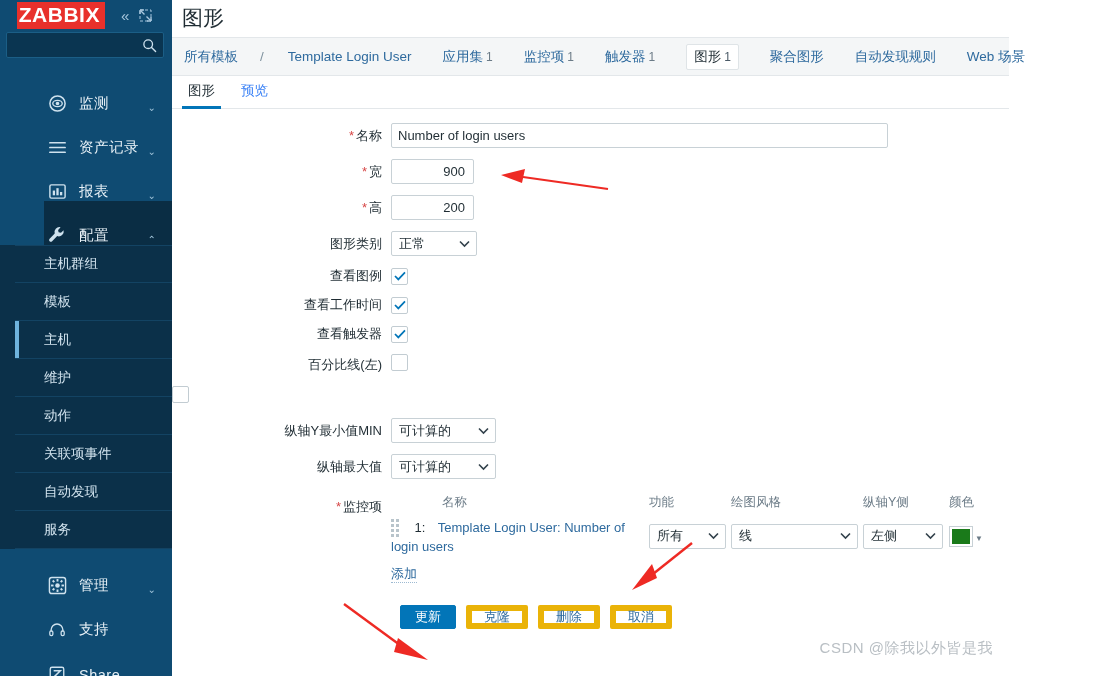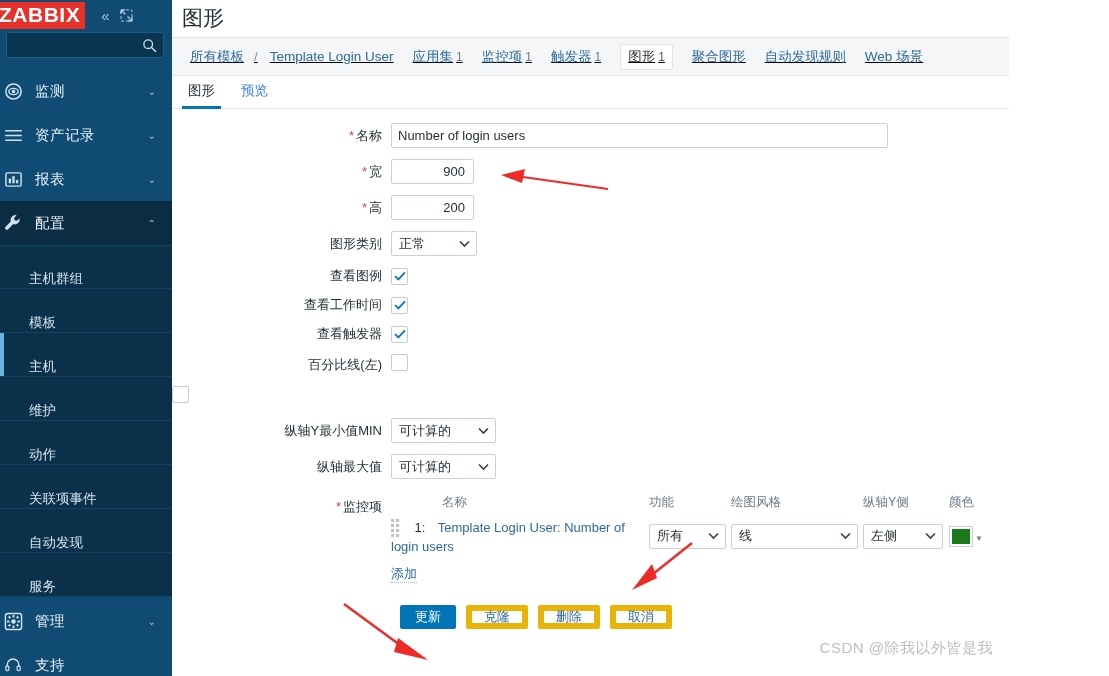--- a/index.html
+++ b/index.html
@@ -13,21 +13,21 @@
 
   
   .sidebar {
     position: absolute; left: 0; top: 0;
     width: 172px; height: 676px;
     background: #0f4b72;
     overflow: hidden;
   }
   .sb-top {
     height: 30px; position: relative;
-    display: flex; align-items: center;
+    display: flex; align-items: center; justify-content: center;
   }
   .logo {
     background: #e8302b; color: #ffffff;
     font-weight: bold; font-size: 21px; letter-spacing: 0.5px;
     line-height: 26px; padding: 0 5px 0 2px;
     margin-left: -3px; height: 27px;
     display: flex; align-items: center;
     font-family: "Liberation Sans", sans-serif;
   }
   .sb-top-icons { display: flex; align-items: center; gap: 10px; margin-left: 16px; }
@@ -45,60 +45,60 @@
   .searchbox input {
     flex: 1; background: transparent; border: none; outline: none;
     color: #d6e6f2; font-size: 12px; padding-left: 7px;
     font-family: "Liberation Sans", sans-serif;
   }
   .searchbox input::placeholder { color: #6f9ab8; }
   .mag { width: 15px; height: 15px; flex: 0 0 auto; }
 
   .nav { margin-top: 11px; }
   .nav-item {
-    height: 44px; display: flex; align-items: center;
+    height: 44px; display: flex; align-items: flex-end;
     color: #e8f1f7; font-size: 14.5px;
-    position: relative; cursor: pointer;
+    position: relative; cursor: pointer; margin-left: 44px;
   }
   .nav-item .nicon {
     width: 26px; flex: 0 0 26px; display: flex;
     align-items: center; justify-content: center; color: #cfe2ee;
   }
   .nav-item .nlabel { margin-left: 9px; letter-spacing: 0.5px; }
   .nav-item .caret {
     position: absolute; right: 16px; color: #9fc2d8; font-size: 10px;
     font-family: "DejaVu Sans", sans-serif;
   }
   .nav-item.active { background: #0a2d44; }
 
   .sub { background: #0b3049; }
   .sub-item {
-    height: 44px; display: flex; align-items: flex-end;
+    height: 38px; display: flex; align-items: center;
     padding-left: 29px; color: #d3e4ef; font-size: 13.5px;
-    border-bottom: 1px solid #134363; cursor: pointer; position: relative;
+    border-bottom: 1px solid #134363; cursor: pointer; position: relative; margin-left: 15px;
   }
   .sub-item.active::before {
     content: ""; position: absolute; left: 0; top: 0; bottom: 0;
     width: 4px; background: #6fb3dd;
   }
   .sub-item.first { border-top: 1px solid #134363; }
 
   
   .main {
     position: absolute; left: 172px; top: 0;
     width: 837px; height: 676px; background: #ffffff;
   }
   .page-title {
     font-size: 21px; color: #1f2c33; padding: 4px 0 0 10px;
     height: 37px; font-weight: normal;
   }
   .crumbbar {
     background: #f4f6f7; border-top: 1px solid #e3e7ea; border-bottom: 1px solid #e3e7ea;
     height: 39px; display: flex; align-items: center;
-    padding-left: 18px; gap: 4px; text-decoration: underline;
+    padding-left: 12px; gap: 16px;
   }
   .crumb {
     color: #2e6a9e; font-size: 13.5px; cursor: pointer;
     margin-right: 15px; white-space: nowrap;
   }
   .crumb.sep { color: #7f929f; margin: 0 8px 0 -9px; cursor: default; }
   .crumb .cnt { color: #6b7b87; font-size: 12px; margin-left: 3px; }
   .crumb.boxed {
     background: #ffffff; border: 1px solid #dfe4e7; border-radius: 2px;
     padding: 3px 7px; color: #1f2c33; margin-right: 15px;

